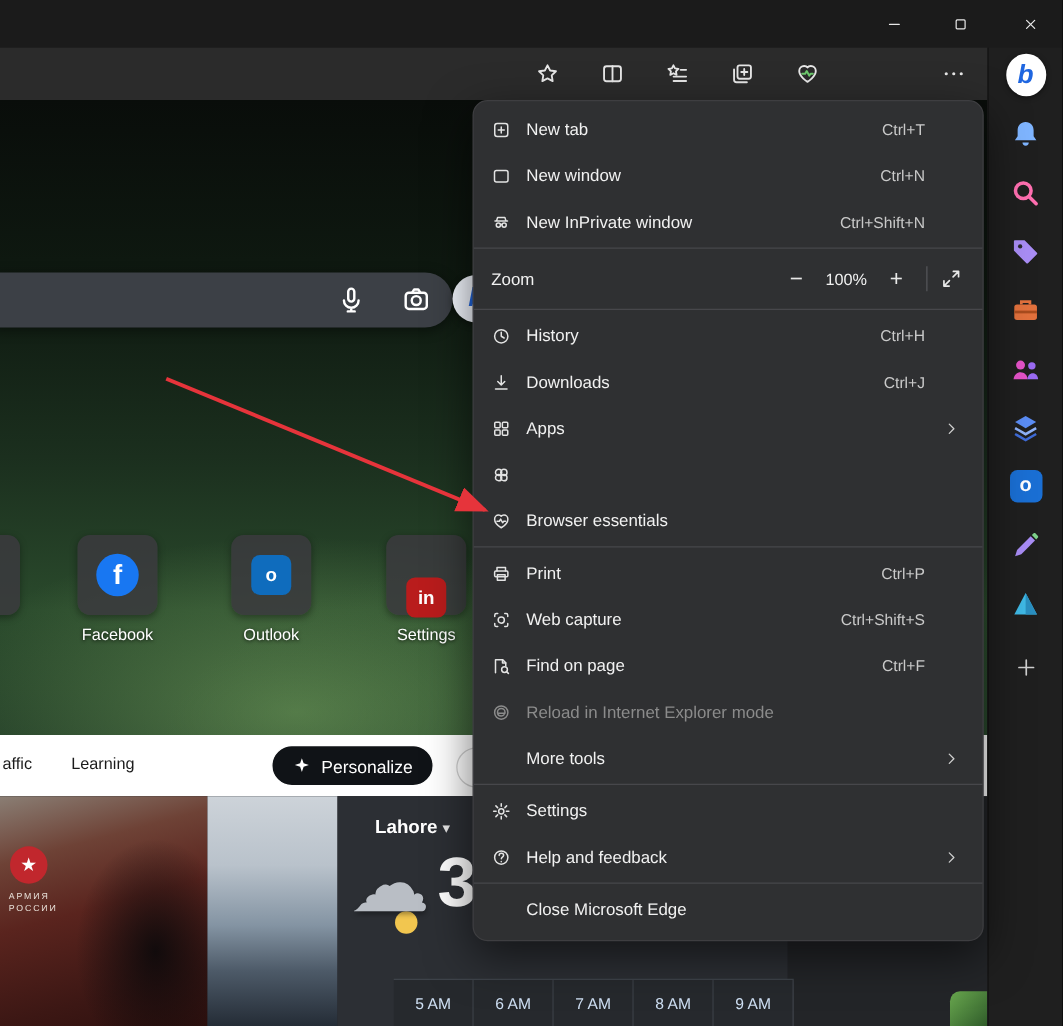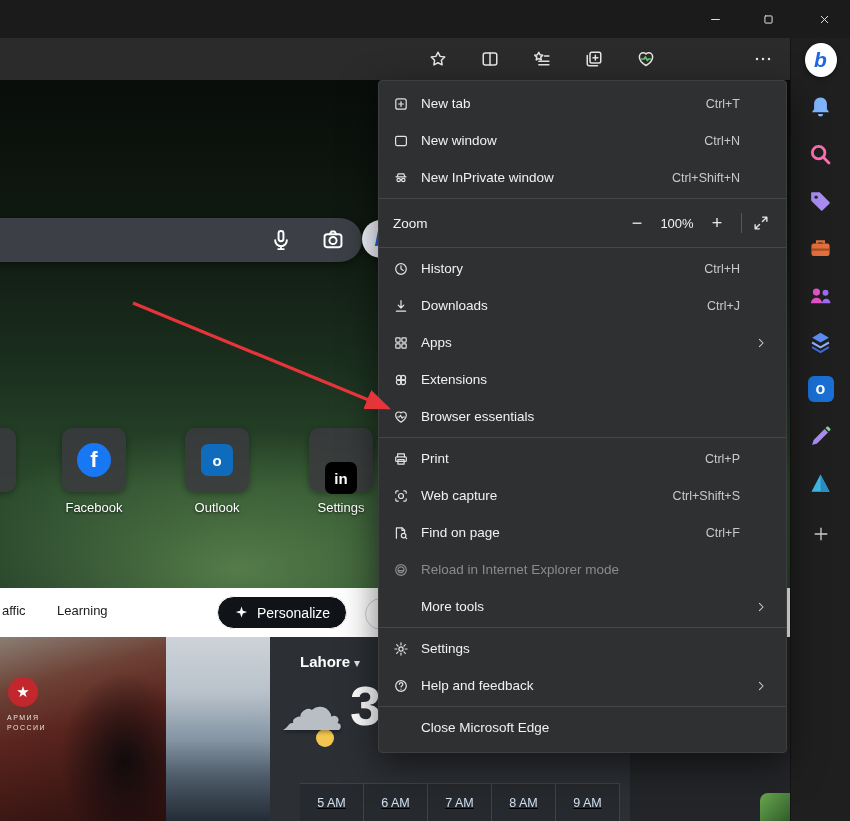--- a/index.html
+++ b/index.html
@@ -71,28 +71,28 @@
   .news-text{position:absolute;left:7px;top:76px;color:#e8e0d8;font-size:7px;letter-spacing:1.5px;line-height:10px;}
   .news-b{position:absolute;left:166px;top:0;width:104px;height:184px;
           background:linear-gradient(180deg,#cdd3d9 0%,#b9c2cb 30%,#8494a3 56%,#4d5a68 76%,#242c36 100%);}
   .weather{position:absolute;left:270px;top:0;width:360px;height:184px;background:#2c2f34;}
   .w-city{position:absolute;left:30px;top:16px;font-size:15px;font-weight:bold;color:#fff;}
   .w-chev{font-size:12px;color:#e6e6e6;margin-left:4px;font-weight:normal;}
   .w-moon{position:absolute;left:46px;top:92px;width:18px;height:18px;border-radius:50%;background:#f2c64f;}
   .w-cloud{position:absolute;left:10px;top:34px;font-size:64px;color:#b9bec5;font-family:"DejaVu Sans",sans-serif;
            text-shadow:0 2px 4px rgba(0,0,0,.35);}
   .w-temp{position:absolute;left:80px;top:36px;font-size:56px;font-weight:bold;color:#fff;}
-  .timeline{position:absolute;left:30px;bottom:0;height:37px;display:flex;border-top:1px solid #3e434a;text-decoration:underline;}
+  .timeline{position:absolute;left:45px;bottom:0;height:37px;display:flex;border-top:1px solid #3e434a;}
   .t-cell{width:64px;box-sizing:border-box;display:flex;align-items:center;justify-content:center;font-size:12.5px;
           color:#cfe0f4;border-right:1px solid #3e434a;background:#26292d;}
   .chart-sliver{position:absolute;left:760px;top:156px;width:30px;height:28px;border-radius:8px 0 0 0;
                 background:linear-gradient(135deg,#6aa94f,#2f5b2a);}
   
   .menu{position:absolute;left:378px;top:80px;width:409px;background:#2f3032;border:1px solid #3e3e41;
-        border-radius:4px;box-shadow:0 12px 36px rgba(0,0,0,.55);z-index:30;padding:4px 0 6px;box-sizing:border-box;}
+        border-radius:12px;box-shadow:0 12px 36px rgba(0,0,0,.55);z-index:30;padding:4px 0 6px;box-sizing:border-box;}
   .mrow{display:flex;align-items:center;height:37px;padding:0 16px 0 14px;color:#f1f1f1;font-size:13.5px;}
   .micon{width:16px;height:16px;margin-right:12px;flex:none;color:#e3e3e3;display:flex;}
   .micon svg{width:100%;height:100%;}
   .mlabel{flex:1 1 auto;white-space:nowrap;}
   .msc{color:#c9c9c9;font-size:12.5px;margin-right:30px;white-space:nowrap;}
   .mchev{width:14px;height:14px;color:#cfcfcf;margin-right:2px;flex:none;display:flex;}
   .mrow.disabled{color:#8b8b8b;}
   .mrow.disabled .micon{color:#8b8b8b;}
   .mdiv{height:1px;background:#47474b;margin:2px 0;}
   .zoomrow{height:44px;}
@@ -135,21 +135,21 @@
         <div class="tile-label" style="left: -78px;">m</div>
         <div class="tile" style="left: 62px;">
           <div class="logo-circle" style="background: rgb(24, 119, 242);">f</div>
         </div>
         <div class="tile-label" style="left: 32px;">Facebook</div>
         <div class="tile" style="left: 185px;">
           <div class="logo-square" style="background: rgb(15, 108, 189);">o</div>
         </div>
         <div class="tile-label" style="left: 155px;">Outlook</div>
         <div class="tile" style="left: 309px;">
-          <div class="logo-square" style="background: #000000; margin-top: 36px;">in</div>
+          <div class="logo-square" style="background: #b91c1c; margin-top: 36px;">in</div>
         </div>
         <div class="tile-label" style="left: 279px;">Settings</div>
       </div>
 
     <div class="strip">
       <span id="feedtabs"><span class="feed-tab" style="left: 2px;">affic</span><span class="feed-tab" style="left: 57px;">Learning</span></span>
       <div class="personalize">
         <span class="icn">
             <svg viewBox="0 0 16 16">
               <path d="M8 1.6l1.5 4.4L14 7.5 9.5 9 8 13.4 6.5 9 2 7.5l4.5-1.5z" fill="#fff"></path>
@@ -438,21 +438,20 @@
       </div>
       <div class="mrow">
         <span class="micon">
           <svg viewBox="0 0 16 16" fill="none" stroke="currentColor" stroke-width="1.2" stroke-linecap="round" stroke-linejoin="round">
             <circle cx="5.9" cy="5.9" r="2.5"></circle>
             <circle cx="10.1" cy="5.9" r="2.5"></circle>
             <circle cx="5.9" cy="10.1" r="2.5"></circle>
             <circle cx="10.1" cy="10.1" r="2.5"></circle>
           </svg>
         </span>
-        <span class="mlabel">Extensions</span>
       </div>
       <div class="mrow">
         <span class="micon">
           <svg viewBox="0 0 16 16" fill="none" stroke="currentColor" stroke-width="1.2" stroke-linecap="round" stroke-linejoin="round">
             <path d="M8 13.2S2.7 10 2.7 6.3C2.7 4.5 4.1 3 5.9 3c.9 0 1.7.4 2.1 1 .4-.6 1.2-1 2.1-1 1.8 0 3.2 1.5 3.2 3.3 0 3.7-5.3 6.9-5.3 6.9z"></path>
             <path d="M4.6 8h1.9l1-1.7 1.6 2.9.9-1.2h1.4"></path>
           </svg>
         </span>
         <span class="mlabel">Browser essentials</span>
       </div>

